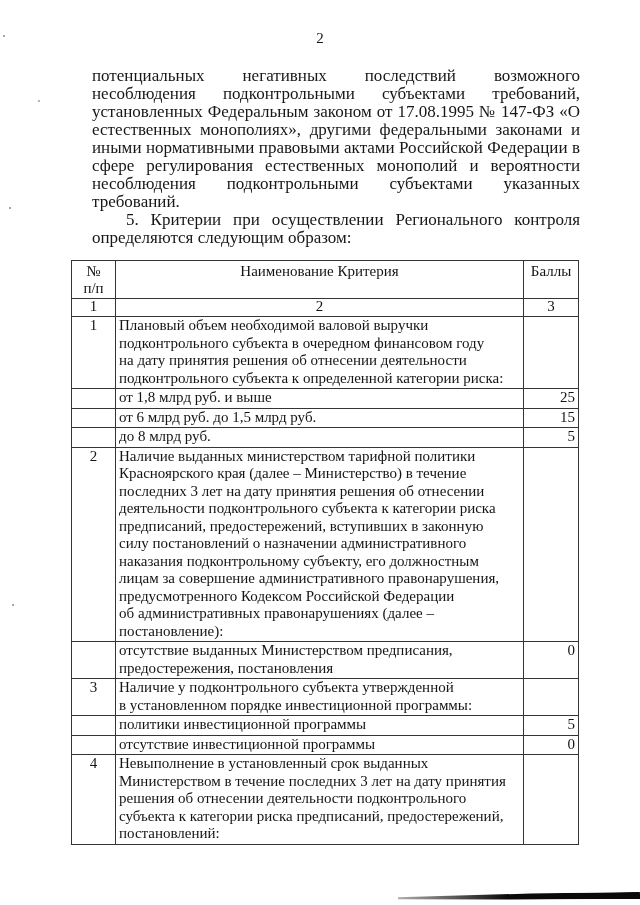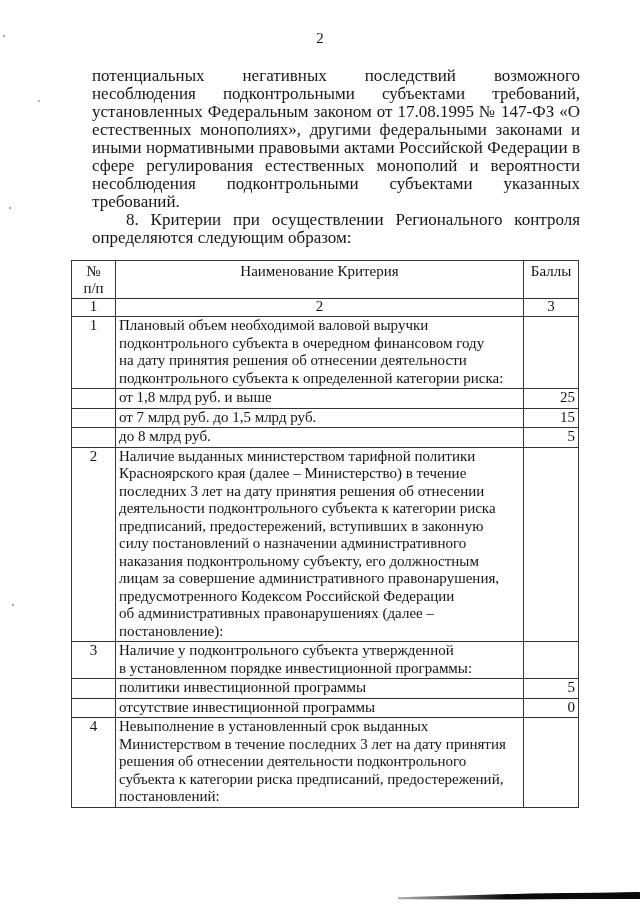--- a/index.html
+++ b/index.html
@@ -71,21 +71,21 @@
   .speck.s2 { left: 9px;  top: 207px; width: 2px; height: 2px; }
   .speck.s3 { left: 12px; top: 604px; width: 2px; height: 2px; }
   .speck.s4 { left: 38px; top: 100px; width: 2px; height: 2px; background:#9b9b9b; }
 </style>
 </head>
 <body>
 
 <div class="page-number">2</div>
 
 <p class="para p1">потенциальных негативных последствий возможного несоблюдения подконтрольными субъектами требований, установленных Федеральным законом от 17.08.1995 № 147-ФЗ «О естественных монополиях», другими федеральными законами и иными нормативными правовыми актами Российской Федерации в сфере регулирования естественных монополий и вероятности несоблюдения подконтрольными субъектами указанных требований.</p>
-<p class="para p2">8. Критерии при осуществлении Регионального контроля определяются следующим образом:</p>
+<p class="para p2">5. Критерии при осуществлении Регионального контроля определяются следующим образом:</p>
 
 <table class="criteria">
   <colgroup>
       <col class="c1">
       <col class="c2">
       <col class="c3">
     </colgroup>
   <tbody>
       <tr class="hdr">
     <td class="hdr-num">№
@@ -106,21 +106,21 @@
 подконтрольного субъекта к определенной категории риска:</td>
     <td class="cell-score"></td>
   </tr>
   <tr>
     <td class="cell-num"></td>
     <td class="cell-text">от 1,8 млрд руб. и выше</td>
     <td class="cell-score">25</td>
   </tr>
   <tr>
     <td class="cell-num"></td>
-    <td class="cell-text">от 7 млрд руб. до 1,5 млрд руб.</td>
+    <td class="cell-text">от 6 млрд руб. до 1,5 млрд руб.</td>
     <td class="cell-score">15</td>
   </tr>
   <tr>
     <td class="cell-num"></td>
     <td class="cell-text">до 8 млрд руб.</td>
     <td class="cell-score">5</td>
   </tr>
   <tr>
     <td class="cell-num">2</td>
     <td class="cell-text">Наличие выданных министерством тарифной политики
@@ -128,20 +128,26 @@
 последних 3 лет на дату принятия решения об отнесении
 деятельности подконтрольного субъекта к категории риска
 предписаний, предостережений, вступивших в законную
 силу постановлений о назначении административного
 наказания подконтрольному субъекту, его должностным
 лицам за совершение административного правонарушения,
 предусмотренного Кодексом Российской Федерации
 об административных правонарушениях (далее –
 постановление):</td>
     <td class="cell-score"></td>
+  </tr>
+  <tr>
+    <td class="cell-num"></td>
+    <td class="cell-text">отсутствие выданных Министерством предписания,
+предостережения, постановления</td>
+    <td class="cell-score">0</td>
   </tr>
   <tr>
     <td class="cell-num">3</td>
     <td class="cell-text">Наличие у подконтрольного субъекта утвержденной
 в установленном порядке инвестиционной программы:</td>
     <td class="cell-score"></td>
   </tr>
   <tr>
     <td class="cell-num"></td>
     <td class="cell-text">политики инвестиционной программы</td>

